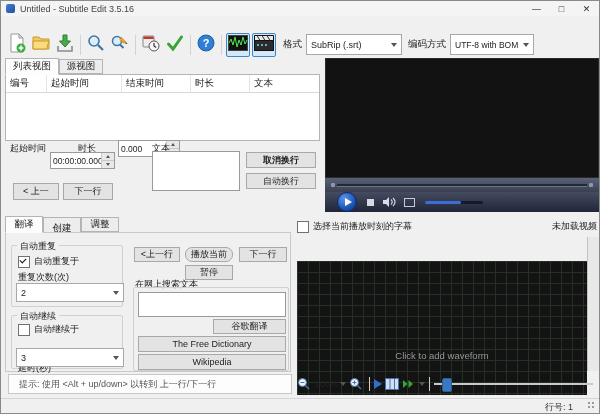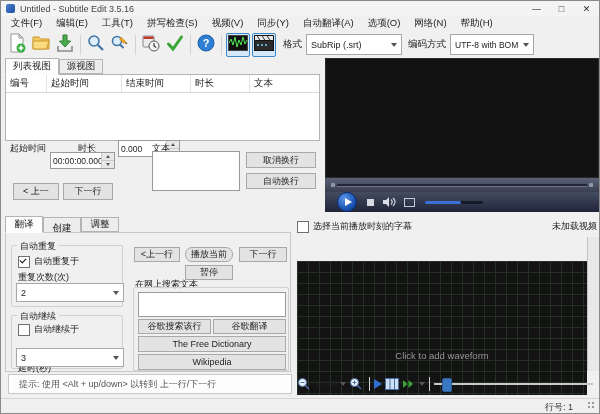--- a/index.html
+++ b/index.html
@@ -90,32 +90,20 @@
   <div class="abs titlebar">
     <div class="appicon"></div>
     <div class="title-text">Untitled - Subtitle Edit 3.5.16</div>
     <div class="wincontrols">
       <div class="winbtn">—</div>
       <div class="winbtn">□</div>
       <div class="winbtn">✕</div>
     </div>
   </div>
 
-  <div class="abs menubar">
-    <span class="menu-item">文件(F)</span>
-    <span class="menu-item">编辑(E)</span>
-    <span class="menu-item">工具(T)</span>
-    <span class="menu-item">拼写检查(S)</span>
-    <span class="menu-item">视频(V)</span>
-    <span class="menu-item">同步(Y)</span>
-    <span class="menu-item">自动翻译(A)</span>
-    <span class="menu-item">选项(O)</span>
-    <span class="menu-item">网络(N)</span>
-    <span class="menu-item">帮助(H)</span>
-  </div>
 
   <div class="abs toolbar">
     <div class="tbtn">
         <span>
       <svg width="20" height="20" viewBox="0 0 20 20">
             <path d="M4 1h8l4 4v14H4z" fill="#fff" stroke="#999"></path>
             <path d="M12 1l4 4h-4z" fill="#ddd" stroke="#999"></path>
             <circle cx="14" cy="15" r="4.5" fill="#3cb043"></circle>
             <path d="M14 12.6v4.8M11.6 15h4.8" stroke="#fff" stroke-width="1.6"></path>
           </svg></span>
@@ -237,21 +225,21 @@
         <div>
           <span class="tri-up"></span>
         </div>
         <div>
           <span class="tri-dn"></span>
         </div>
       </span>
   </div>
   <div class="abs label" style="left:151px;top:141px;">文本</div>
   <div class="abs field" style="left:151px;top:150px;width:88px;height:40px;"></div>
-  <div class="abs btn" style="left:245px;top:151px;width:70px;height:16px;">取消换行</div>
+  <div class="abs btn" style="left:245px;top:151px;width:70px;height:16px;font-weight:bold;">取消换行</div>
   <div class="abs btn" style="left:245px;top:172px;width:70px;height:16px;">自动换行</div>
   <div class="abs btn" style="left:12px;top:182px;width:46px;height:17px;">&lt; 上一</div>
   <div class="abs btn" style="left:62px;top:182px;width:50px;height:17px;">下一行</div>
 
   <div class="abs tab active" style="left:4px;top:215px;width:38px;">翻译</div>
   <div class="abs tab" style="left:42px;top:216px;width:38px;height:23px;">创建</div>
   <div class="abs tab" style="left:80px;top:216px;width:38px;height:15px;">调整</div>
   <div class="abs" style="left:4px;top:231px;width:286px;height:140px;border:1px solid #c8c8c8;background:#f0f0f0;"></div>
 
   <div class="abs gbox" style="left:10px;top:244px;width:112px;height:62px;">
@@ -281,21 +269,20 @@
   </div>
 
   <div class="abs btn" style="left:133px;top:246px;width:46px;height:15px;">&lt;上一行</div>
   <div class="abs btn" style="left:184px;top:246px;width:48px;height:15px;border-radius:7px;">播放当前</div>
   <div class="abs btn" style="left:238px;top:246px;width:48px;height:15px;">下一行</div>
   <div class="abs btn" style="left:184px;top:264px;width:48px;height:15px;">暂停</div>
 
   <div class="abs label" style="left:134px;top:277px;">在网上搜索文本</div>
   <div class="abs gbox" style="left:132px;top:286px;width:156px;height:84px;">
     <div class="field" style="position:absolute;left:4px;top:4px;width:146px;height:23px;"></div>
-    <div class="btn" style="position:absolute;left:4px;top:31px;width:71px;height:13px;">谷歌搜索该行</div>
     <div class="btn" style="position:absolute;left:79px;top:31px;width:71px;height:13px;">谷歌翻译</div>
     <div class="btn" style="position:absolute;left:4px;top:48px;width:146px;height:14px;">The Free Dictionary</div>
     <div class="btn" style="position:absolute;left:4px;top:66px;width:146px;height:14px;">Wikipedia</div>
   </div>
 
   <div class="abs hint" style="left:7px;top:373px;width:284px;height:20px;">
     <span>提示: 使用 &lt;Alt + up/down&gt; 以转到 上一行/下一行</span>
   </div>
 
   <div class="abs video-black" style="left:324px;top:57px;width:274px;height:120px;"></div>

